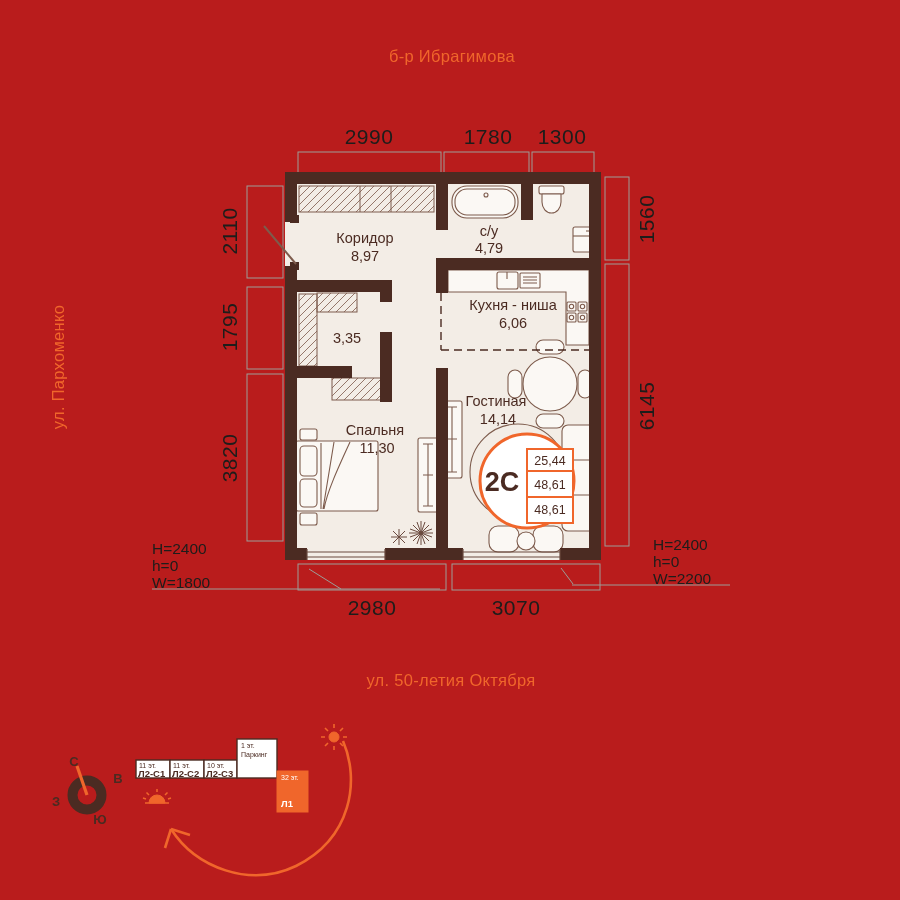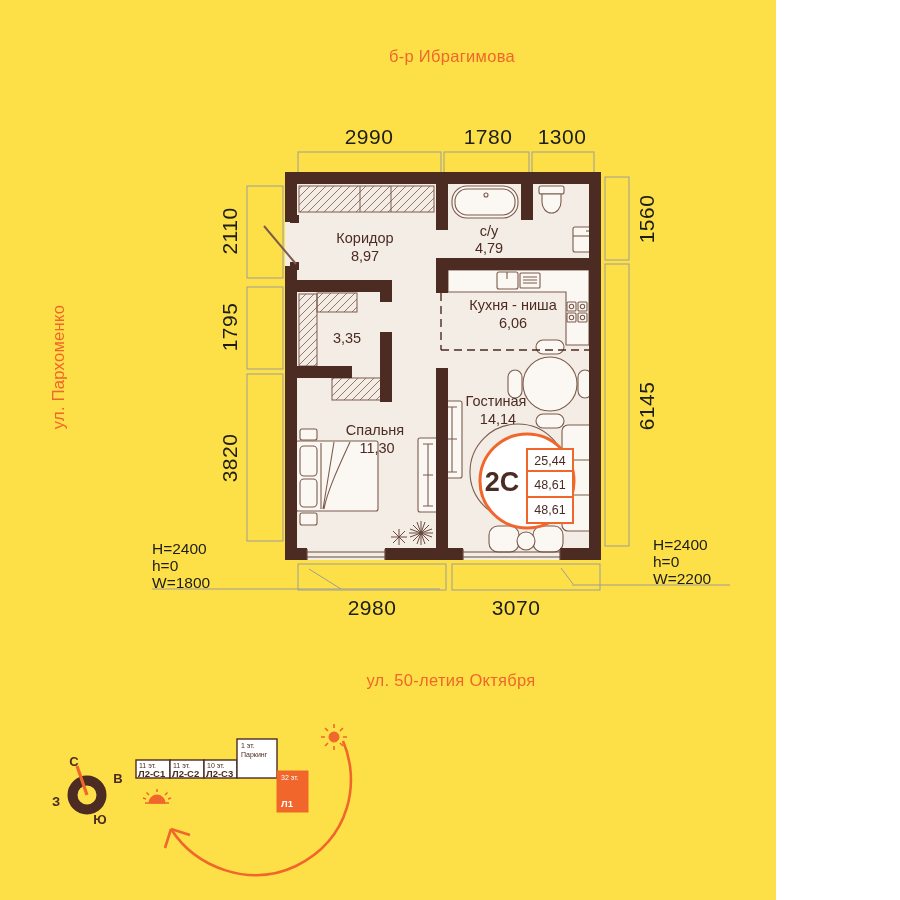--- a/index.html
+++ b/index.html
@@ -1,16 +1,16 @@
 <!DOCTYPE html>
 <html><head>
 <meta charset="utf-8">
 <style>
   html,body{margin:0;padding:0;background:#ffffff;}
-  #stage{position:relative;width:776px;height:900px;background:#fde047;overflow:hidden;
+  #stage{position:relative;width:900px;height:900px;background:#b91c1c;overflow:hidden;
          font-family:"Liberation Sans", sans-serif;}
   svg{position:absolute;left:0;top:0;}
   text{font-family:"Liberation Sans", sans-serif;fill:#1d1d1b;}
   .dim{font-size:21px;letter-spacing:0.5px;}
   .spec{font-size:15.5px;}
   .room{font-size:14.5px;fill:#4b2b22;}
   .street{font-size:16.5px;fill:#f0662b;letter-spacing:0.3px;}
   .badge-type{font-size:27px;font-weight:bold;fill:#4b2b22;}
   .badge-num{font-size:12.5px;fill:#4b2b22;}
   .cmp{font-size:13px;font-weight:bold;fill:#4b2b22;}

